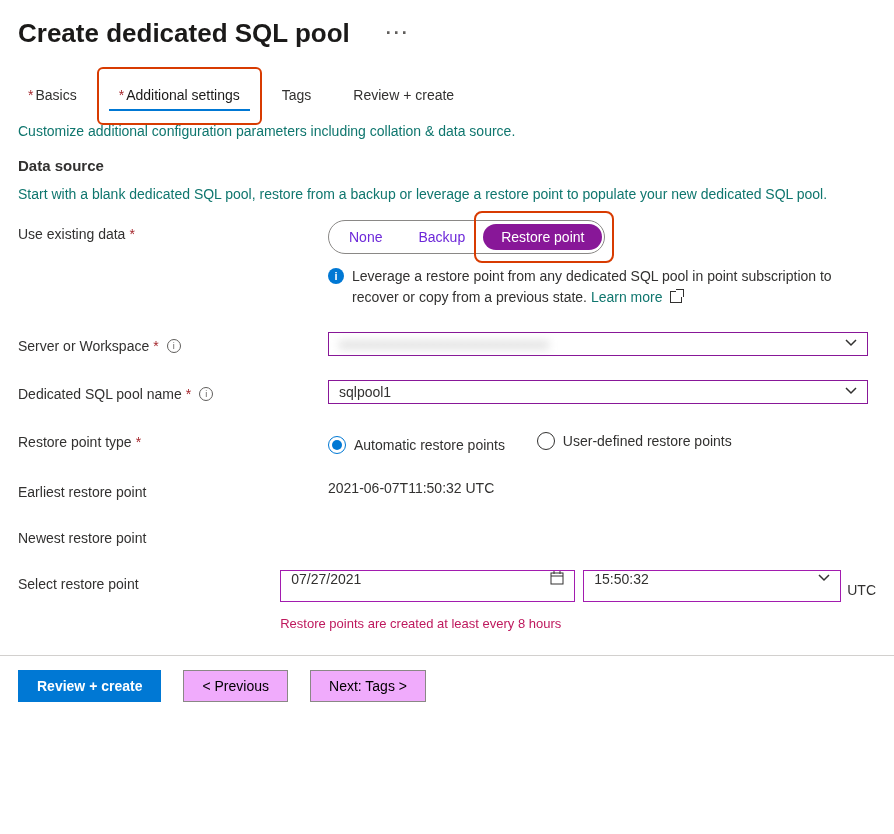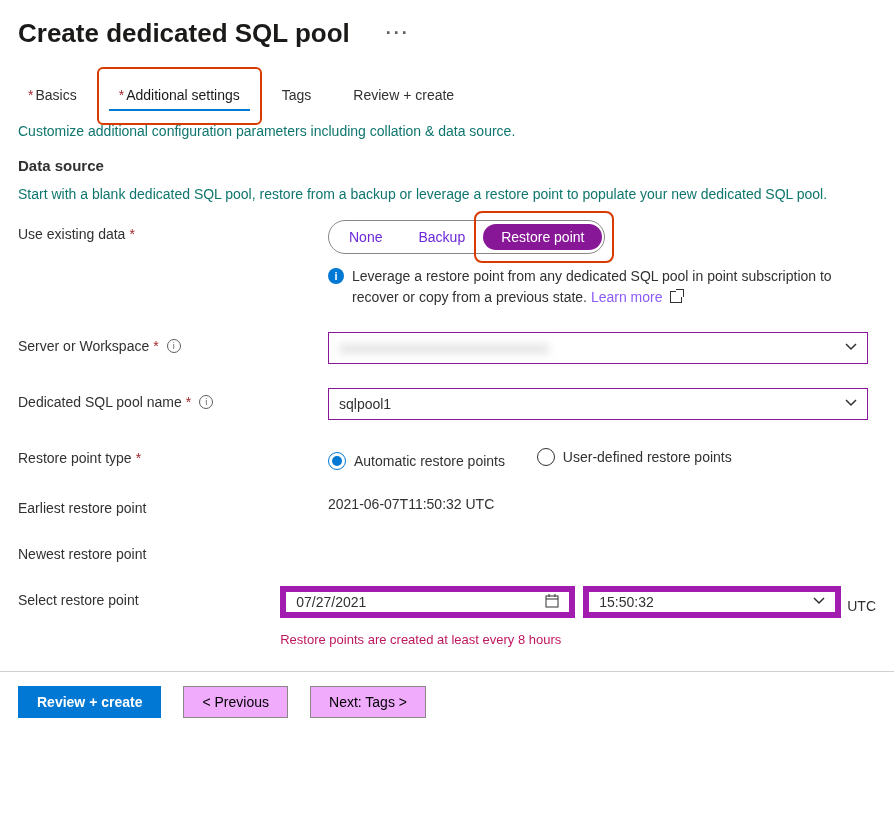--- a/index.html
+++ b/index.html
@@ -27,32 +27,32 @@
   .row .label-col { width: 310px; padding-top:6px; display:flex; align-items:center;}
   .row .ctrl-col { flex:1; }
   .req-star { color:#a4262c; margin-left:4px;}
   .info-circ { display:inline-flex; align-items:center; justify-content:center; width:14px; height:14px; border:1px solid #605e5c; border-radius:50%; font-size:9px; color:#605e5c; margin-left:8px;}
   .seg { display:inline-flex; border:1px solid #8a8886; border-radius:24px; height:34px; align-items:center; padding:2px; position:relative;}
   .seg-opt { padding: 5px 18px; color:#6d28d9; font-size:14px; border-radius:20px; cursor:pointer;}
   .seg-opt.selected { background:#881798; color:#fff;}
   .seg-highlight { position:absolute; border:2px solid #d83b01; border-radius:8px; top:-10px; bottom:-10px; right:-10px; width:140px; pointer-events:none;}
   .blurb { display:flex; align-items:flex-start; margin-top:12px; color:#323130; line-height:1.5;}
   .info-solid { display:inline-flex; align-items:center; justify-content:center; min-width:16px; width:16px; height:16px; background:#0078d4; color:#fff; border-radius:50%; font-size:11px; font-weight:bold; margin-right:8px; margin-top:2px;}
-  a.link { color:#8b5cf6; text-decoration:none; }
+  a.link { color:#0f766e; text-decoration:none; }
   .ext-icon { display:inline-block; width:12px; height:12px; border:1px solid #323130; position:relative; margin-left:4px; vertical-align:-1px;}
   .ext-icon::after{ content:""; position:absolute; width:7px; height:7px; border-top:1px solid #323130; border-right:1px solid #323130; top:-3px; right:-3px; background:#fff;}
-  .select-box { width:540px; height:32px; border:1px solid #881798; display:flex; align-items:center; padding:0 10px; position:relative; color:#323130;}
+  .select-box { width:540px; height:24px; border:1px solid #881798; display:flex; align-items:center; padding:0 10px; position:relative; color:#323130;}
   .select-box .chev, .date-box .cal, .time-box .chev2 { margin-left:auto; }
   .chev svg, .chev2 svg { width:12px; height:12px; }
   .radio { display:inline-flex; align-items:center; margin-right:28px; cursor:pointer;}
   .radio .r-outer{ width:18px; height:18px; border:1px solid #323130; border-radius:50%; display:flex; align-items:center; justify-content:center; margin-right:8px;}
   .radio.checked .r-outer{ border-color:#0078d4;}
   .radio.checked .r-inner{ width:10px; height:10px; background:#0078d4; border-radius:50%;}
   .static-val { padding-top:2px;}
-  .date-box, .time-box { height:32px; border:6px solid #a21caf; display:inline-flex; align-items:center; padding:0 10px;}
+  .date-box, .time-box { height:32px; border:1px solid #a21caf; display:inline-flex; padding:0 10px;}
   .date-box { width:295px;}
   .time-box { width:258px; margin-left:8px;}
   .utc { margin-left:6px; align-self:flex-end; padding-bottom:4px;}
   .hint { font-size:13px; color:#be185d; margin-top:14px;}
   .footer { border-top:1px solid #d2d0ce; margin: 10px -18px 0 -18px; padding: 14px 0 18px 18px; display:flex; gap:22px;}
   .btn { height:32px; padding:0 18px; font-size:14px; border:1px solid #8a8886; background:#f0abfc; cursor:pointer; font-family:inherit;}
   .btn.primary { background:#0078d4; color:#fff; border-color:#0078d4; font-weight:600;}
   .blur { filter: blur(4px); color:#aaa; }
 </style>
 </head>

